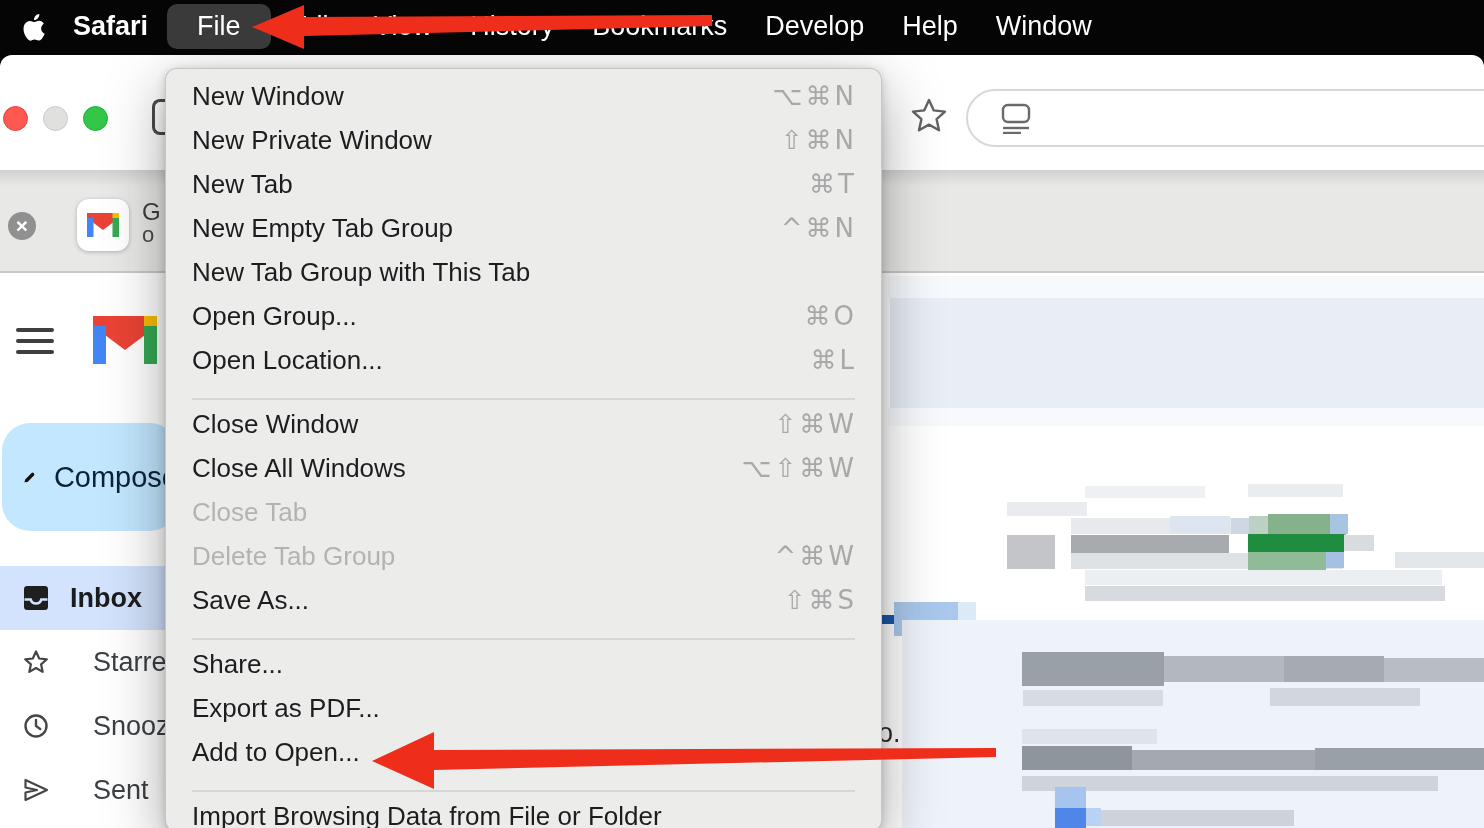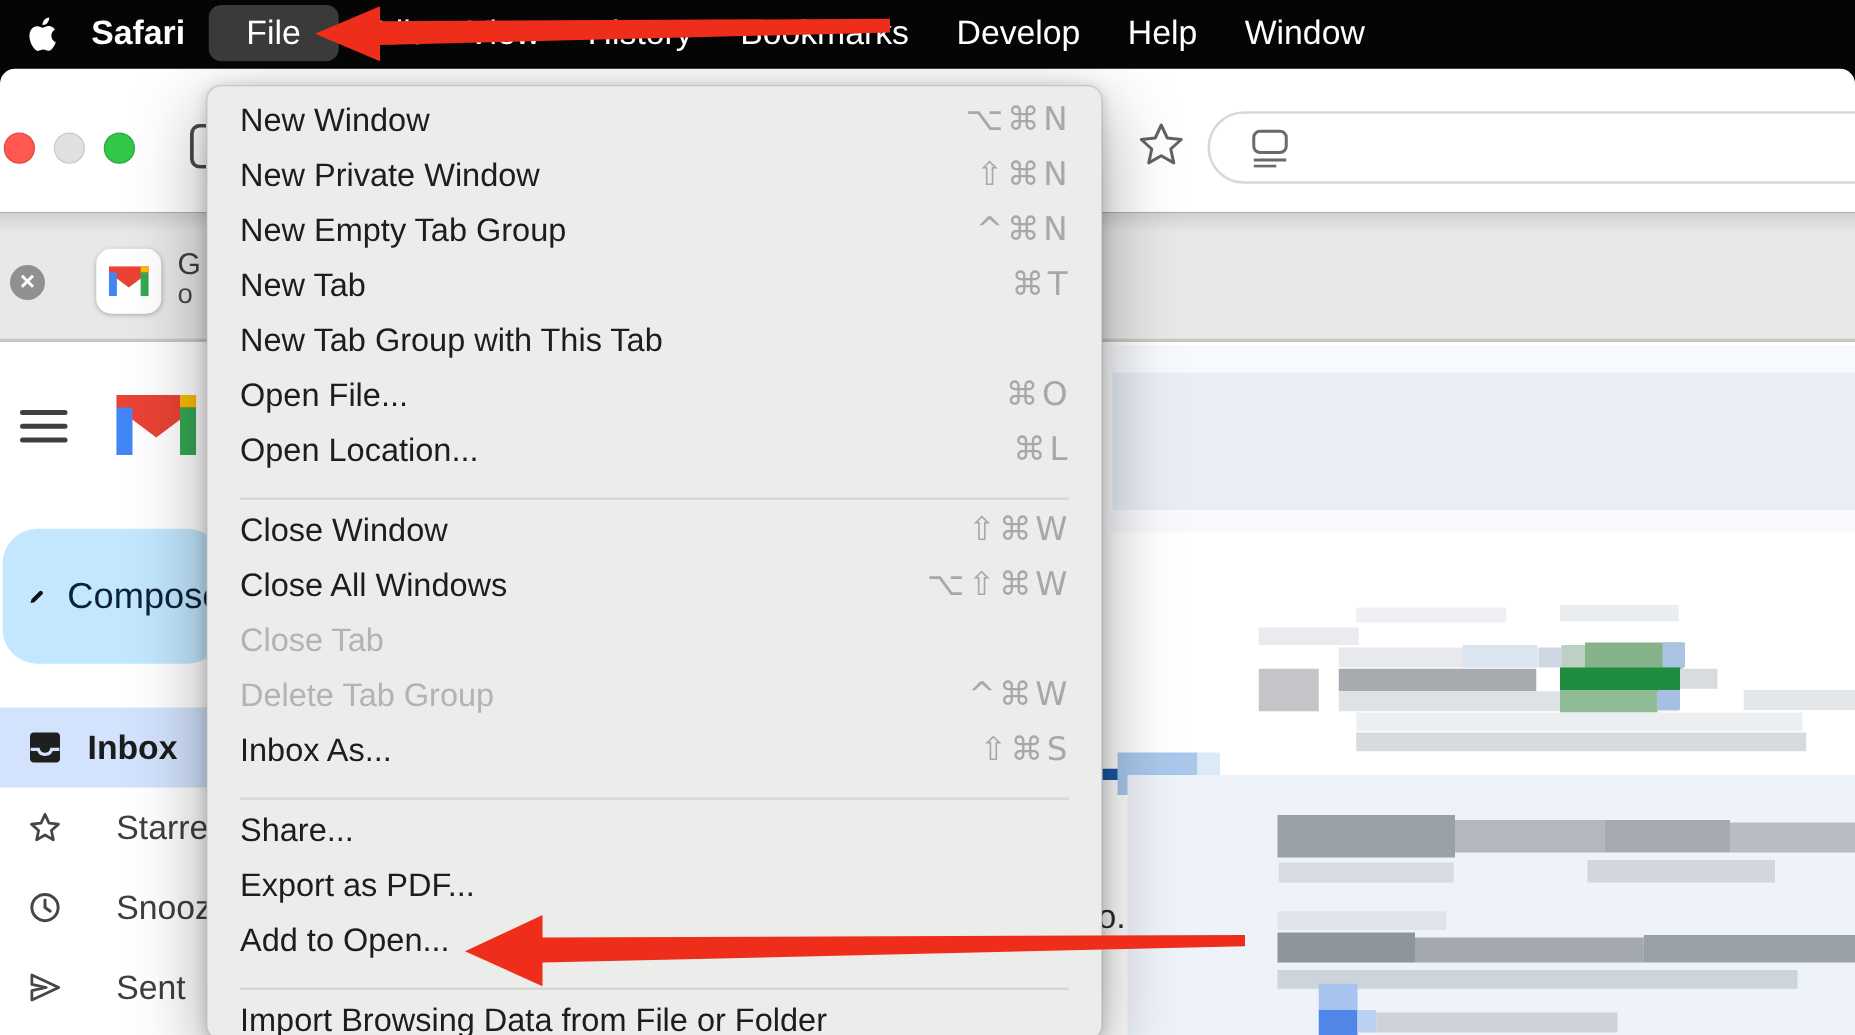--- a/index.html
+++ b/index.html
@@ -211,33 +211,33 @@
   <div class="menu-panel" id="file-menu-list">
       <div class="menu-item">
         <span class="mi-label">New Window</span>
         <span class="mi-shortcut">⌥⌘N</span>
       </div>
       <div class="menu-item">
         <span class="mi-label">New Private Window</span>
         <span class="mi-shortcut">⇧⌘N</span>
       </div>
       <div class="menu-item">
+        <span class="mi-label">New Tab</span>
+        <span class="mi-shortcut">⌘T</span>
+      </div>
+      <div class="menu-item">
         <span class="mi-label">New Empty Tab Group</span>
         <span class="mi-shortcut">^⌘N</span>
       </div>
       <div class="menu-item">
-        <span class="mi-label">New Tab</span>
-        <span class="mi-shortcut">⌘T</span>
-      </div>
-      <div class="menu-item">
         <span class="mi-label">New Tab Group with This Tab</span>
         <span class="mi-shortcut"></span>
       </div>
       <div class="menu-item">
-        <span class="mi-label">Open File...</span>
+        <span class="mi-label">Open Group...</span>
         <span class="mi-shortcut">⌘O</span>
       </div>
       <div class="menu-item">
         <span class="mi-label">Open Location...</span>
         <span class="mi-shortcut">⌘L</span>
       </div>
       <div class="menu-sep"></div>
       <div class="menu-item">
         <span class="mi-label">Close Window</span>
         <span class="mi-shortcut">⇧⌘W</span>
@@ -248,21 +248,21 @@
       </div>
       <div class="menu-item disabled">
         <span class="mi-label">Close Tab</span>
         <span class="mi-shortcut"></span>
       </div>
       <div class="menu-item disabled">
         <span class="mi-label">Delete Tab Group</span>
         <span class="mi-shortcut">^⌘W</span>
       </div>
       <div class="menu-item">
-        <span class="mi-label">Inbox As...</span>
+        <span class="mi-label">Save As...</span>
         <span class="mi-shortcut">⇧⌘S</span>
       </div>
       <div class="menu-sep"></div>
       <div class="menu-item">
         <span class="mi-label">Share...</span>
         <span class="mi-shortcut"></span>
       </div>
       <div class="menu-item">
         <span class="mi-label">Export as PDF...</span>
         <span class="mi-shortcut"></span>

